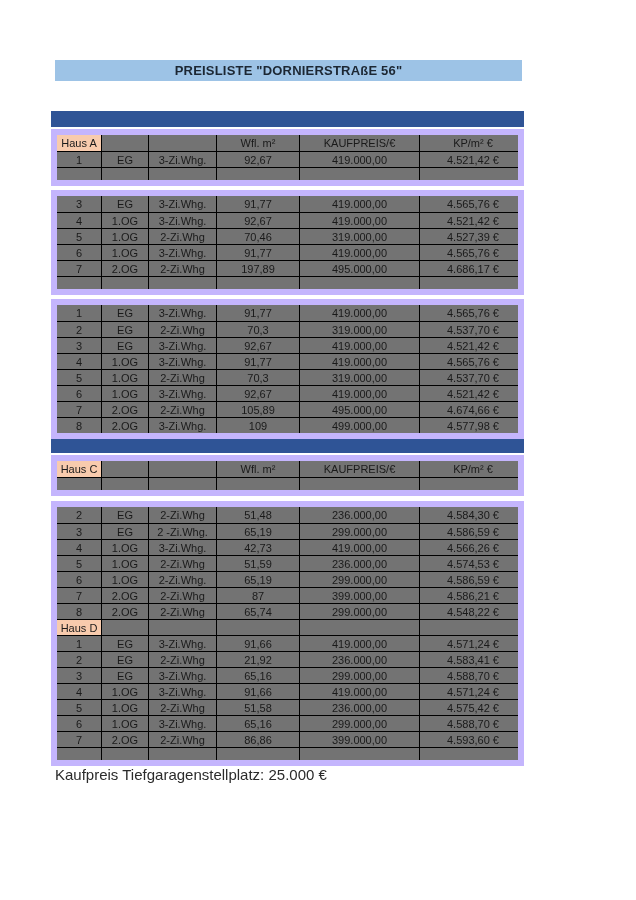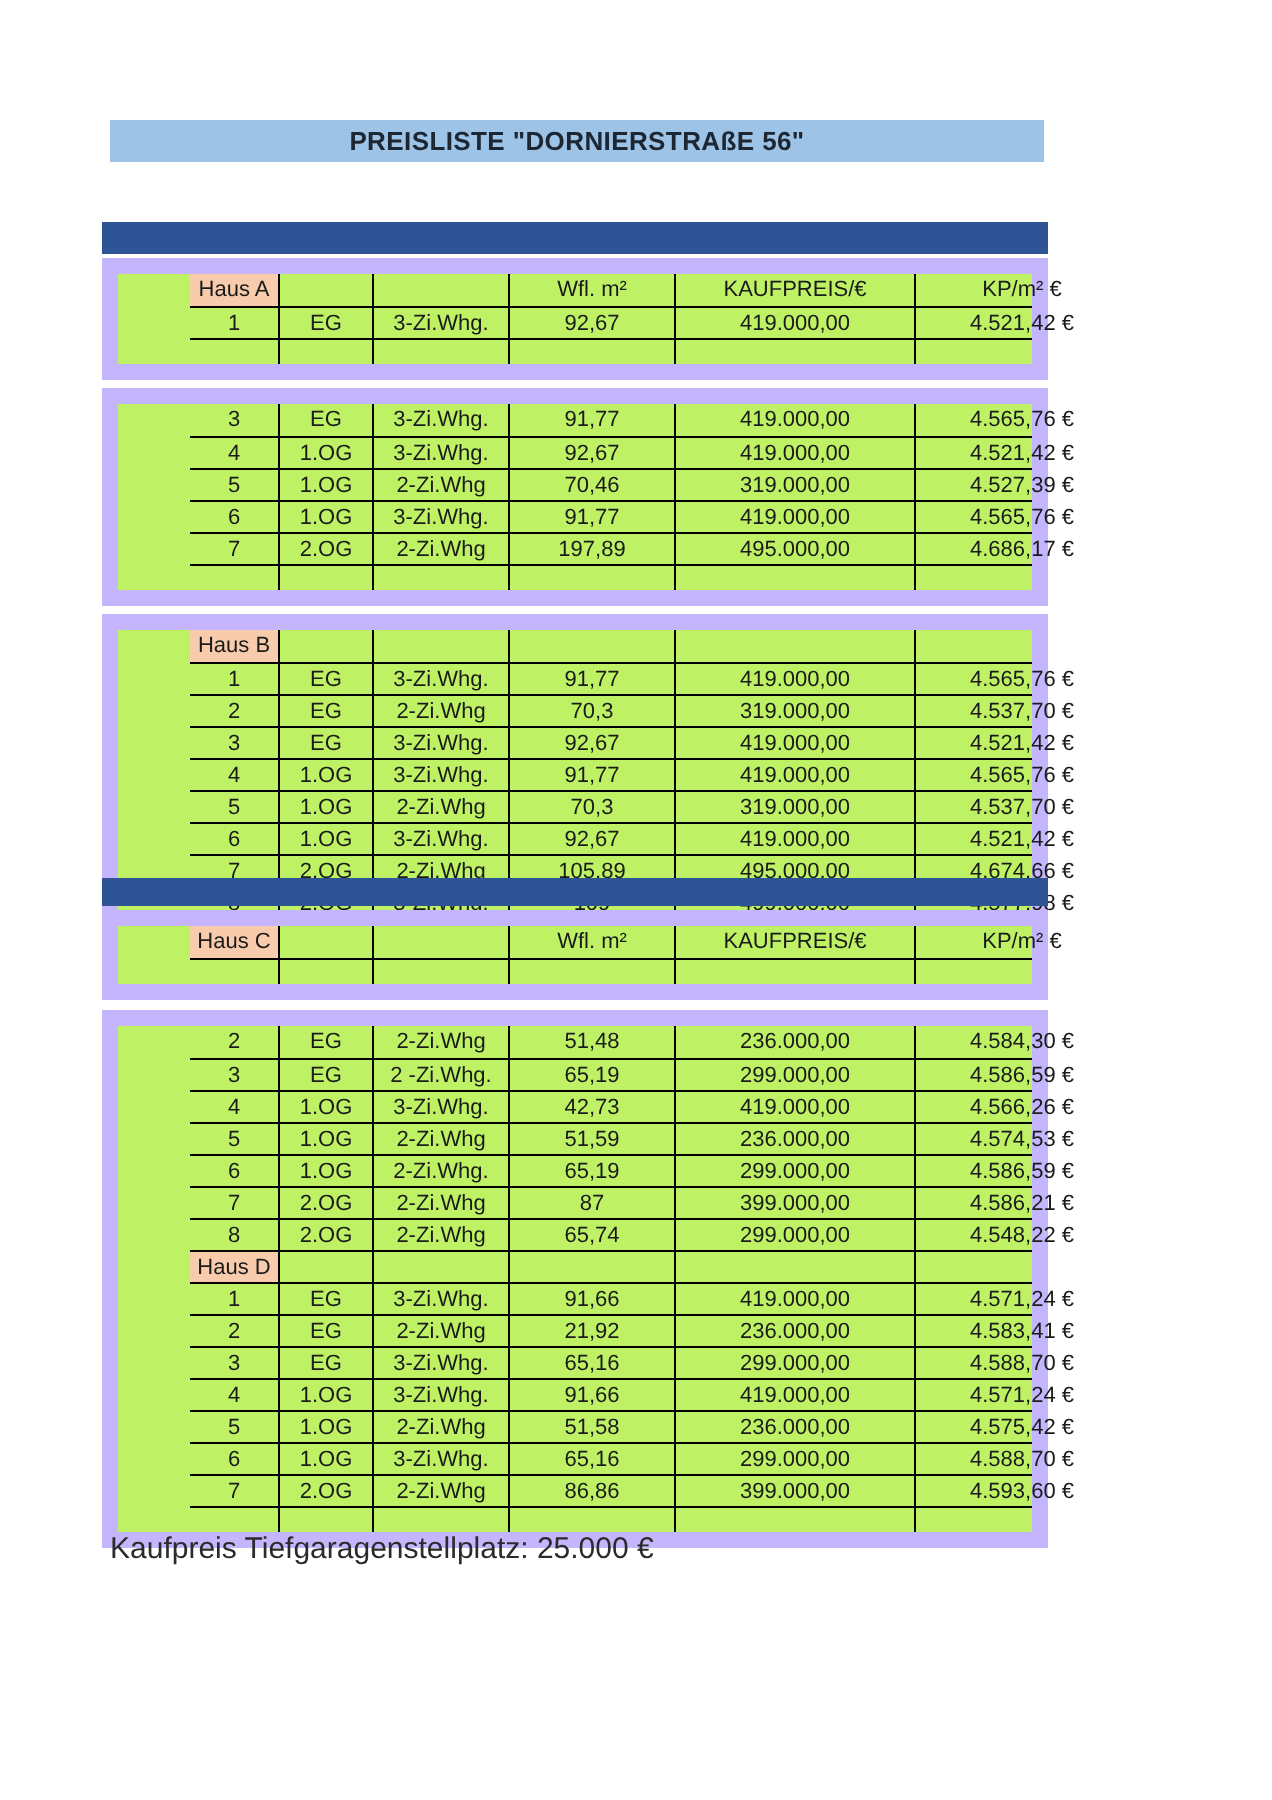--- a/index.html
+++ b/index.html
@@ -38,24 +38,23 @@
   #table2 { top: 439px; }
   .band {
     width: 100%;
     background: var(--band-bg, #2F5496);
     margin-bottom: 2px;
   }
   #table1 .band { height: 16px; }
   #table2 .band { height: 14px; }
   .block {
     box-sizing: border-box;
-    border: 8px solid #c4b5fd;
+    border: 6px solid #c4b5fd;
     margin-bottom: 4px;
-    background: #bef264;
-    padding-left: 36px;
+    background: #737373;
   }
   #table2 .block.first { margin-bottom: 5px; }
   .block:last-child { margin-bottom: 0; }
   .row {
     display: flex;
     box-sizing: border-box;
     height: 16px;
     border-top: 1px solid #000;
   }
   .row:first-child { border-top: none; }
@@ -167,28 +166,20 @@
         <div class="row empty">
           <div class="cell c0"></div>
           <div class="cell c1"></div>
           <div class="cell c2"></div>
           <div class="cell c3"></div>
           <div class="cell c4"></div>
           <div class="cell c5"></div>
         </div>
       </div>
       <div class="block">
-        <div class="row header">
-          <div class="cell c0 haus">Haus B</div>
-          <div class="cell c1"></div>
-          <div class="cell c2"></div>
-          <div class="cell c3"></div>
-          <div class="cell c4"></div>
-          <div class="cell c5"></div>
-        </div>
         <div class="row data">
           <div class="cell c0">1</div>
           <div class="cell c1">EG</div>
           <div class="cell c2">3-Zi.Whg.</div>
           <div class="cell c3">91,77</div>
           <div class="cell c4">419.000,00</div>
           <div class="cell c5">4.565,76 €</div>
         </div>
         <div class="row data">
           <div class="cell c0">2</div>

